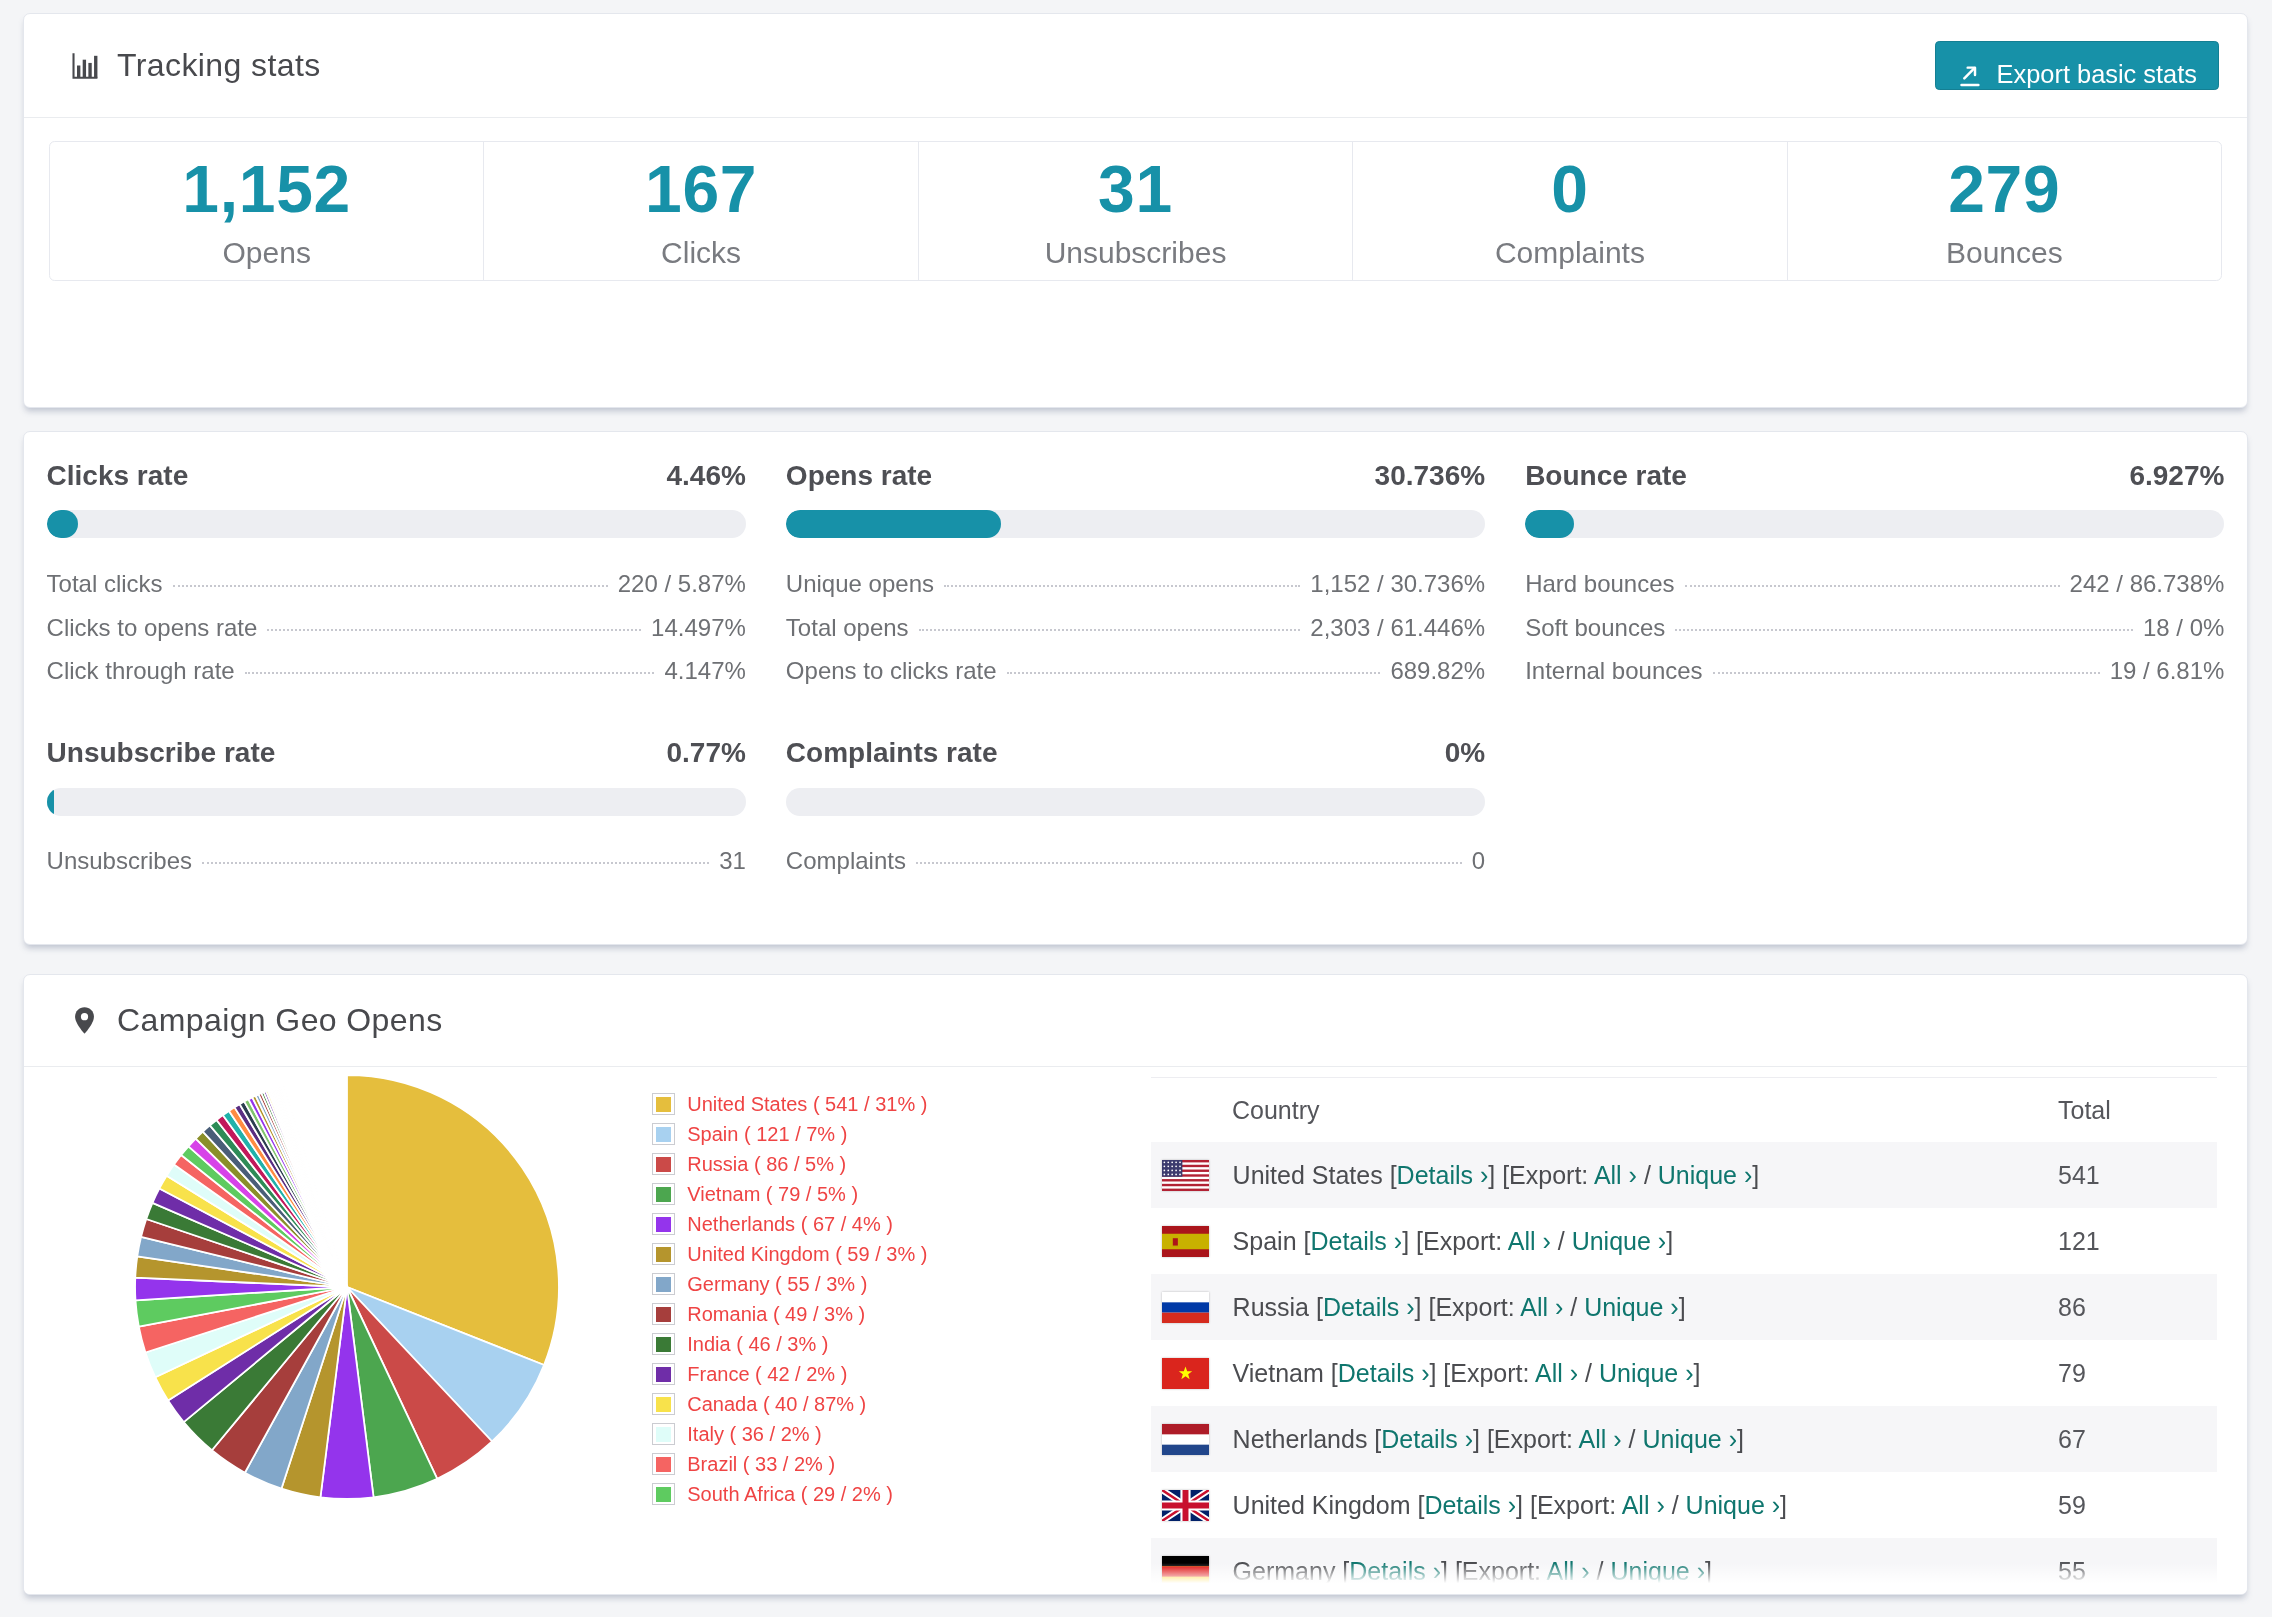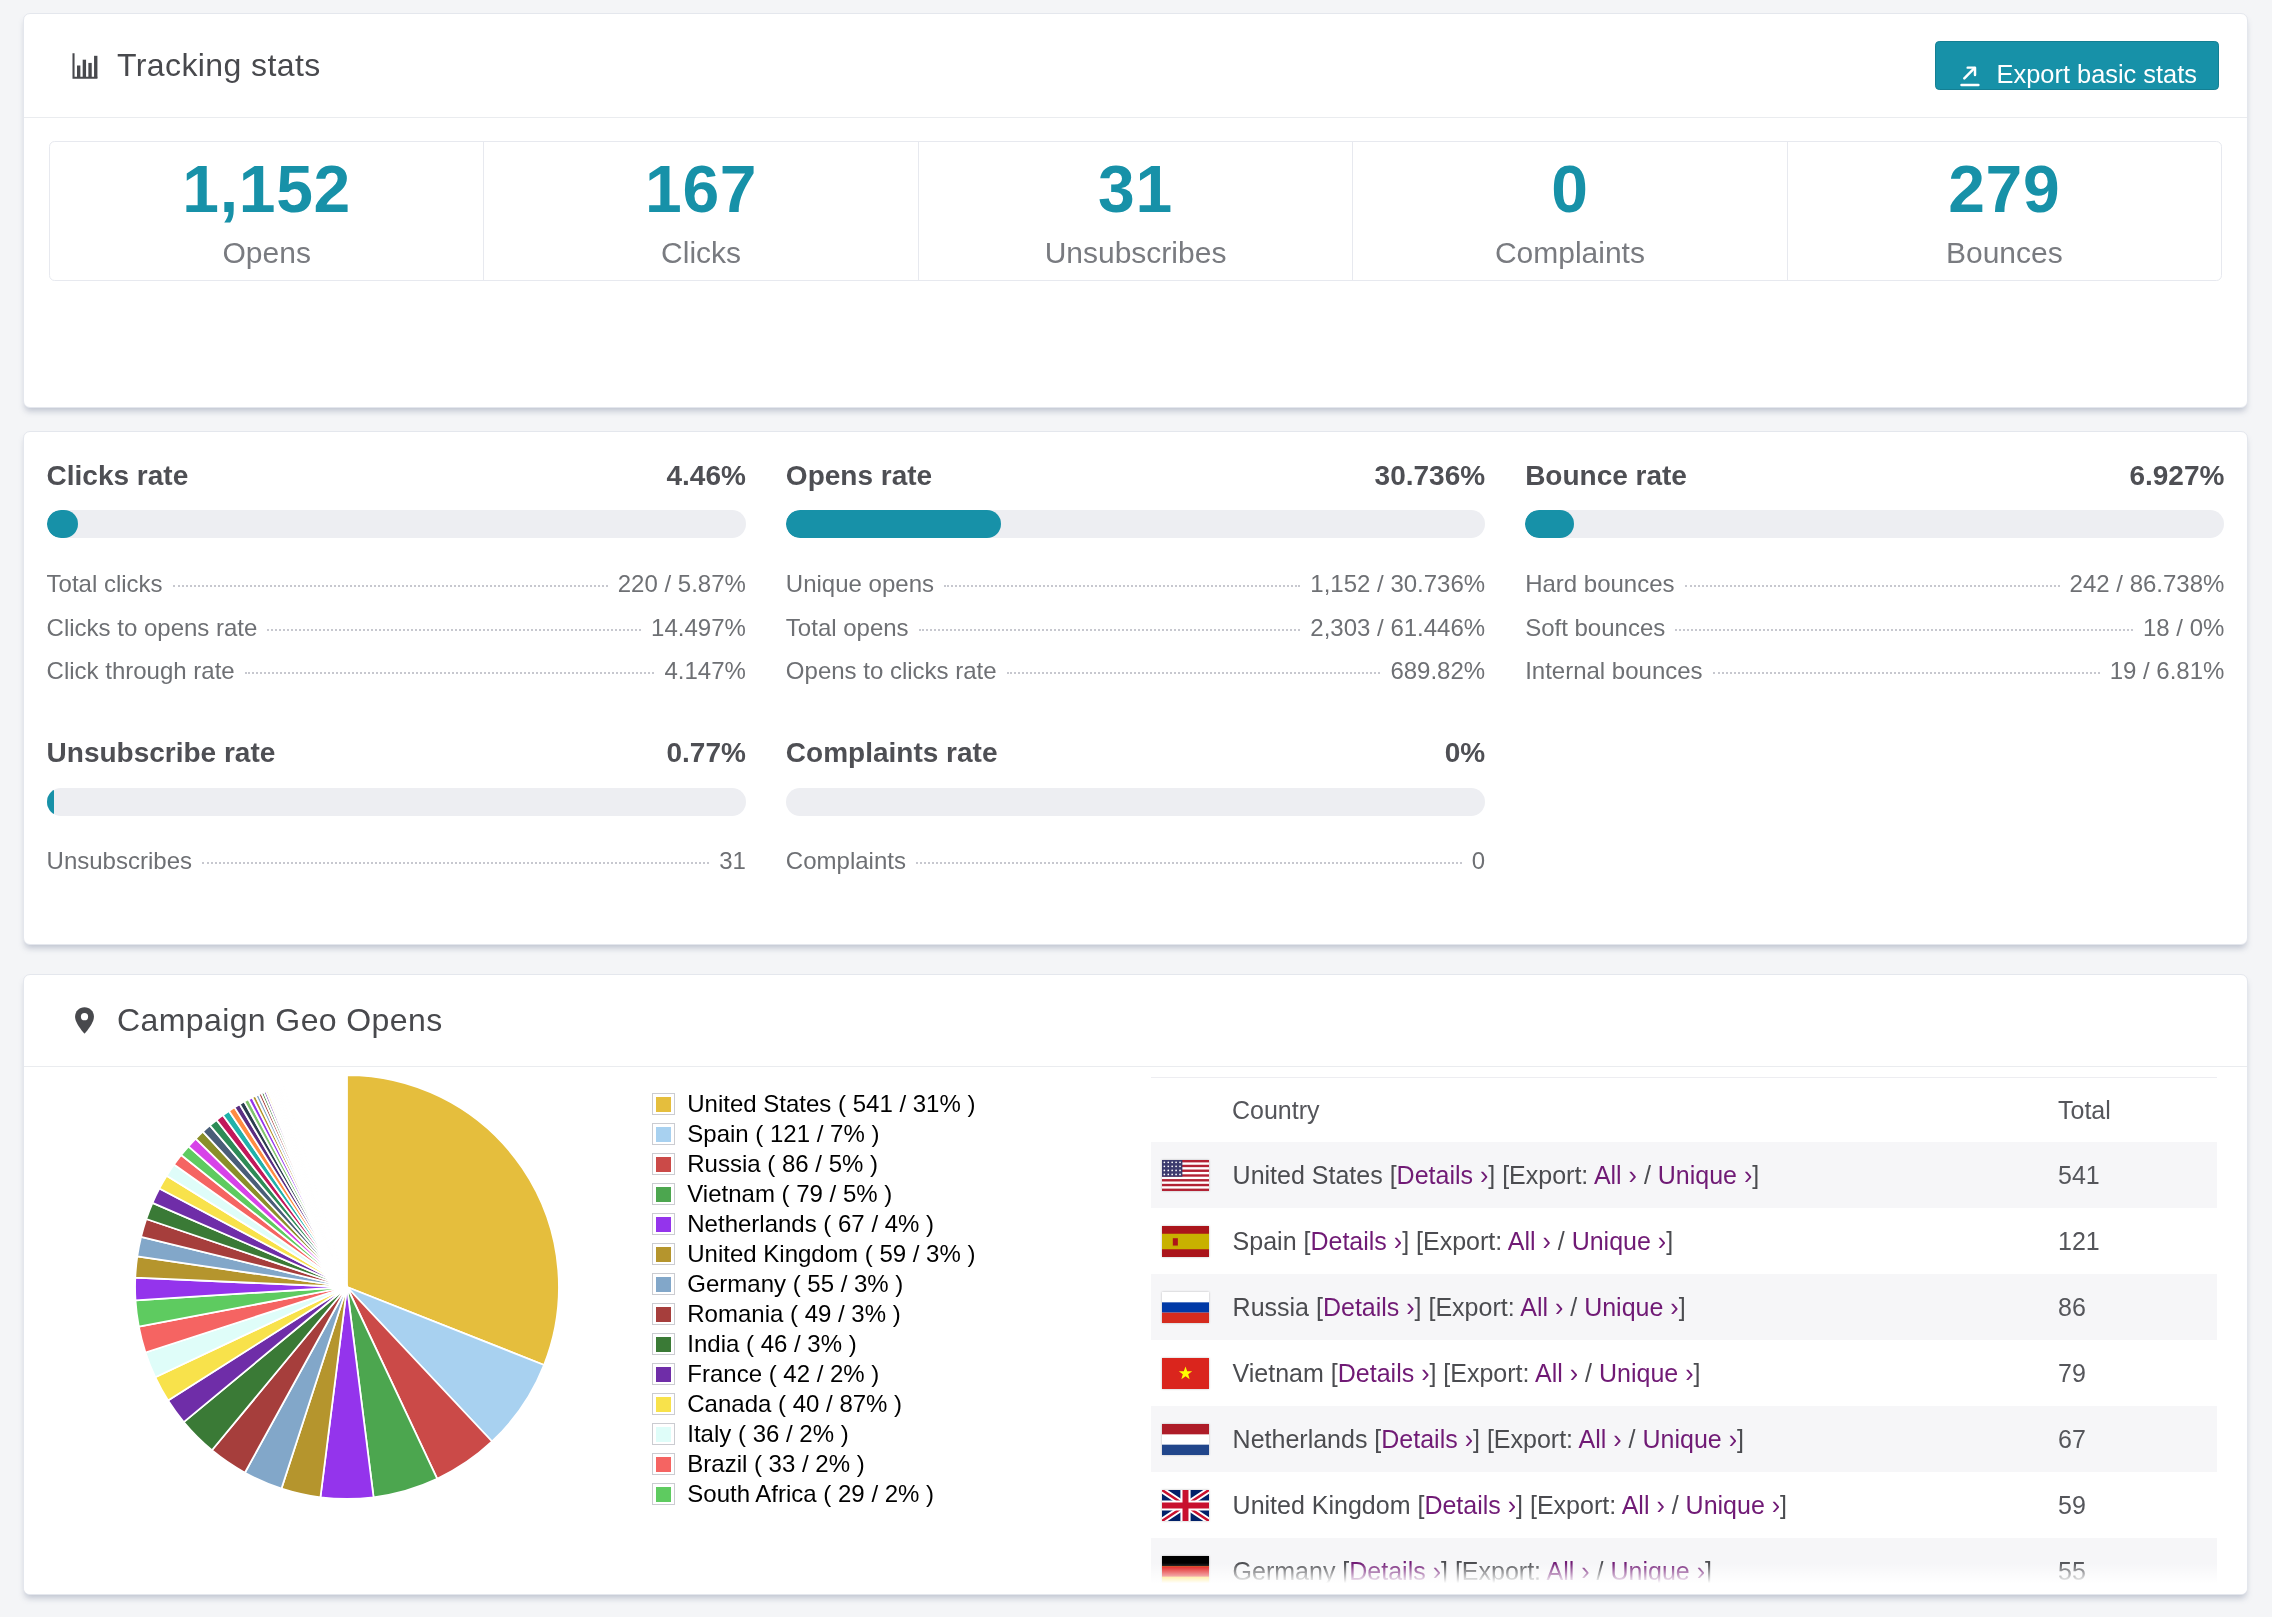--- a/index.html
+++ b/index.html
@@ -79,36 +79,36 @@
 
   
   #geo-pie { position: absolute; left: 104px; top: 93px; width: 438px; height: 438px; }
   .legend { position: absolute; left: 628px; top: 114px; }
   .legend-item { display: flex; align-items: center; height: 30px; }
   .swatch {
     width: 22.6px; height: 22.6px; flex: none;
     border: 1.4px solid #cbccd1; background: #fff; padding: 2.8px;
   }
   .swatch > div { width: 100%; height: 100%; }
-  .legend-label { margin-left: 12.7px; font-size: 24px; color: #000000; white-space: nowrap; }
+  .legend-label { margin-left: 12.7px; font-size: 20px; color: #ef4444; white-space: nowrap; }
 
   .geo-table {
     position: absolute; left: 1127px; top: 102px; width: 1066px;
     border-top: 0.7px solid #ededf1;
   }
   .t-header { display: flex; align-items: center; height: 64px; font-size: 25px; color: #55565b; }
   .t-header .h-country { flex: 1; padding-left: 81px; }
   .t-header .h-total { width: 159px; }
   .t-row { display: flex; align-items: center; height: 66px; font-size: 25px; }
   .t-row.striped { background: #f6f6f8; }
   .cell-country { flex: 1; display: flex; align-items: center; padding-left: 10.6px; white-space: nowrap; }
   .flag { width: 47px; height: 31px; margin-right: 24px; flex: none; box-shadow: 0 0 2.1px rgba(0,0,0,0.25); }
   .cell-total { width: 159px; color: #55565b; }
   .row-text { color: #4b4c50; }
-  .row-text a { color: #701a75; text-decoration: none; cursor: pointer; }
+  .row-text a { color: #0f766e; text-decoration: none; cursor: pointer; }
 
   .bottom-fade {
     position: absolute; left: 0; right: 0; bottom: 0; height: 31px;
     background: linear-gradient(to bottom, rgba(255,255,255,0), #ffffff 65%);
     pointer-events: none;
   }
 </style>
 </head>
 <body>
 

